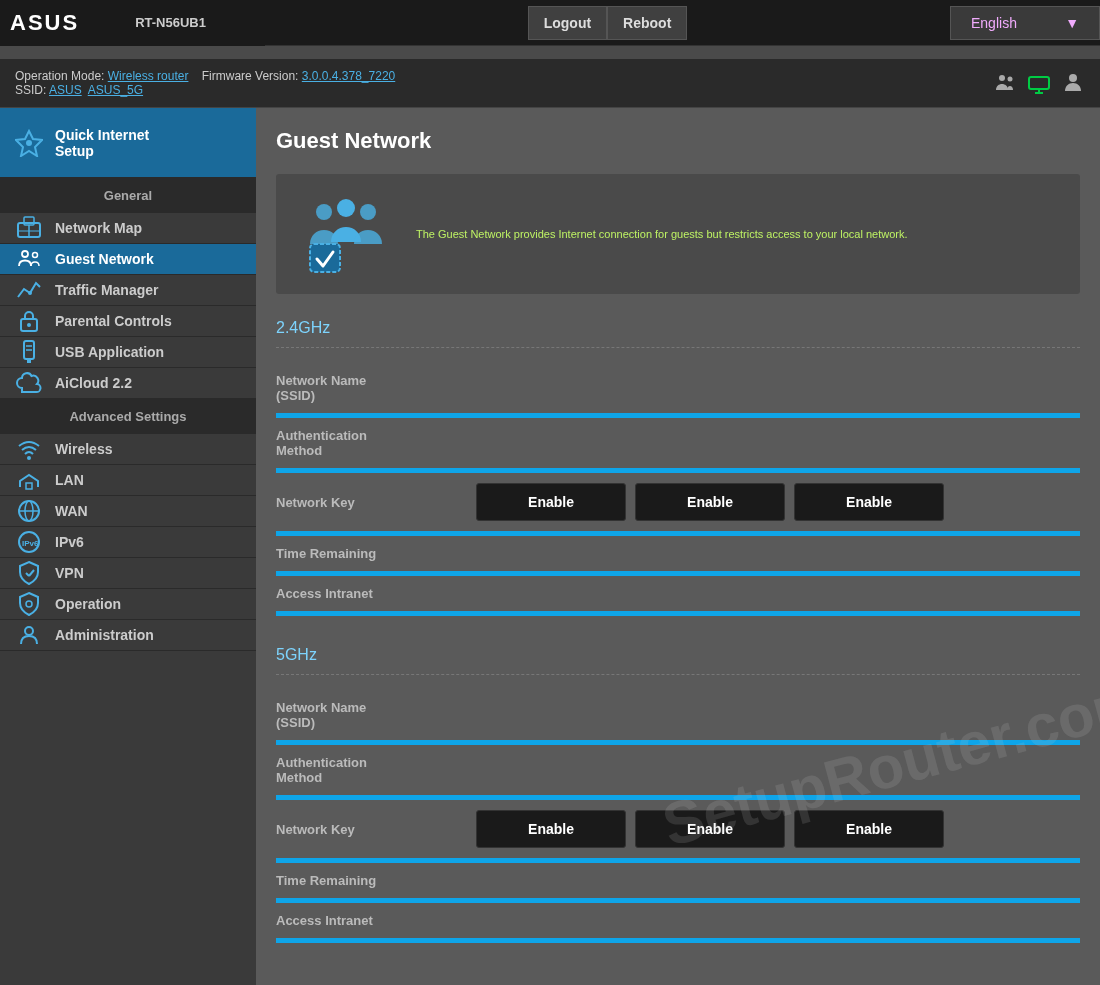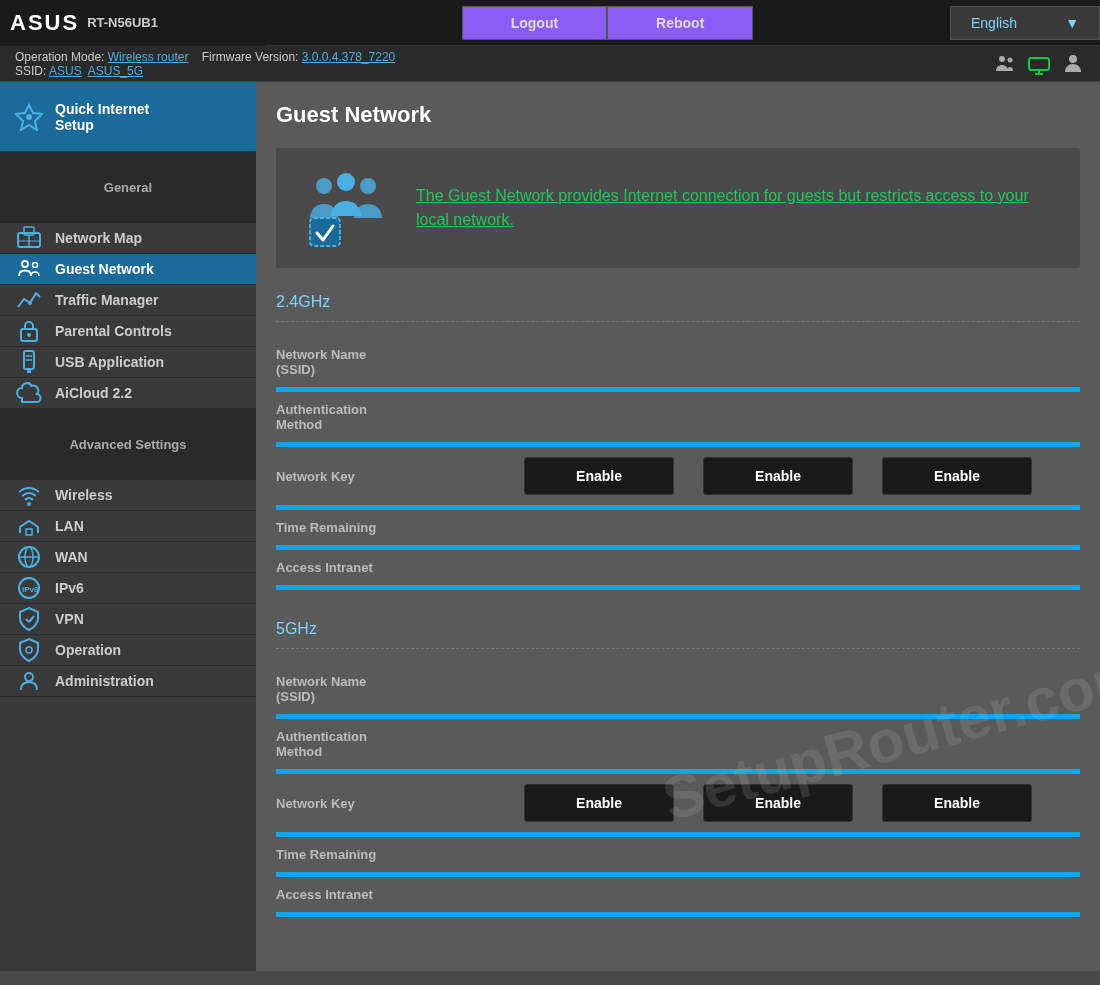--- a/index.html
+++ b/index.html
@@ -8,52 +8,53 @@
     
     #header {
       display: flex; align-items: center; height: 46px;
       background: #1a1a1a; border-bottom: 1px solid #333;
     }
     #logo-area {
       width: 265px; height: 46px; background: #1a1a1a;
       display: flex; align-items: center; padding-left: 10px; flex-shrink: 0;
     }
     .logo-asus { color: #fff; font-size: 22px; font-weight: bold; letter-spacing: 2px; margin-right: 8px; }
-    .logo-model { color: #ccc; font-size: 13px; font-weight: bold; }
+    .logo-model { color: #ccc; font-size: 13px; font-weight: bold; margin-left: 48px; }
     #header-buttons { display: flex; gap: 0; flex: 1; justify-content: center; }
     .header-btn {
-      background: #8b5cf6; color: #ddd; border: 1px solid #555;
-      padding: 8px 48px; font-size: 14px; cursor: pointer; font-weight: bold;
+      background: #404040; color: #ddd; border: 1px solid #555;
+      padding: 8px 15px; font-size: 14px; cursor: pointer; font-weight: bold;
     }
     #lang-selector {
-      margin-left: auto; background: #3a3a3a; color: #7dd3fc;
+      margin-left: auto; background: #3a3a3a; color: #f0abfc;
       border: 1px solid #555; padding: 8px 20px; font-size: 14px;
       display: flex; align-items: center; gap: 20px; cursor: pointer;
       min-width: 150px; justify-content: space-between;
     }
 
     
     #status-bar {
-      background: #2a2a2a; padding: 6px 15px; height: 36px;
+      background: #2a2a2a; padding: 6px 15px; height: 49px;
       display: flex; align-items: center; justify-content: space-between;
       border-bottom: 1px solid #444;
+      margin-top: 13px;
     }
     #status-info { font-size: 12px; color: #ccc; }
     #status-info a { color: #4ab0e4; text-decoration: underline; }
     #status-icons { display: flex; gap: 10px; align-items: center; }
     .status-icon { width: 24px; height: 24px; display: flex; align-items: center; justify-content: center; }
 
     
     #main-layout { display: flex; height: calc(985px - 96px); }
 
     
     #sidebar { width: 256px; background: #3a3a3a; flex-shrink: 0; overflow-y: auto; }
     .sidebar-section-label {
       background: #2a2a2a; color: #aaa; font-size: 13px;
-      padding: 28px 15px; font-weight: bold; text-align: center;
+      padding: 10px 15px; font-weight: bold; text-align: center;
     }
     .sidebar-item {
       display: flex; align-items: center; padding: 1px 15px;
       color: #ccc; font-size: 14px; cursor: pointer; font-weight: bold;
       border-bottom: 1px solid #2a2a2a; gap: 12px;
     }
     .sidebar-item.active { background: #1a6a9a; color: #fff; }
     .sidebar-item.quick-setup {
       background: #1a6a9a; padding: 18px 15px; min-height: 70px;
     }
@@ -62,33 +63,33 @@
     
     #content { flex: 1; background: #5a5a5a; overflow-y: auto; padding: 20px; }
     #page-title { font-size: 22px; color: #fff; margin-bottom: 20px; font-weight: bold; }
 
     
     #intro-section {
       display: flex; align-items: center; gap: 20px;
       background: #4a4a4a; padding: 20px; margin-bottom: 25px; border-radius: 3px;
     }
     #intro-icon { width: 100px; height: 80px; flex-shrink: 0; }
-    #intro-text { color: #22c55e; font-size: 16px; line-height: 1.5; text-decoration: underline; }
+    #intro-text { color: #bef264; font-size: 11px; line-height: 1.5; }
 
     
     .freq-section { margin-bottom: 30px; }
     .freq-title { color: #7dd3fc; font-size: 16px; margin-bottom: 10px; }
     .freq-divider { border: none; border-top: 1px dashed #777; margin-bottom: 15px; }
 
     .field-row {
       display: grid; grid-template-columns: 200px 1fr;
       border-bottom: 5px solid #0ea5e9; padding: 10px 0; align-items: center;
     }
     .field-label { color: #bbb; font-size: 13px; font-weight: bold; padding-right: 10px; }
-    .field-value { display: flex; gap: 29px; margin-left: 48px; }
+    .field-value { display: flex; gap: 9px; }
 
     .enable-btn {
       background: #1a1a1a; color: #fff; border: 1px solid #333;
       padding: 10px 30px; font-size: 14px; font-weight: bold;
       cursor: pointer; border-radius: 3px; min-width: 150px;
     }
 
     
     #watermark {
       position: absolute; bottom: 200px; left: 400px;

